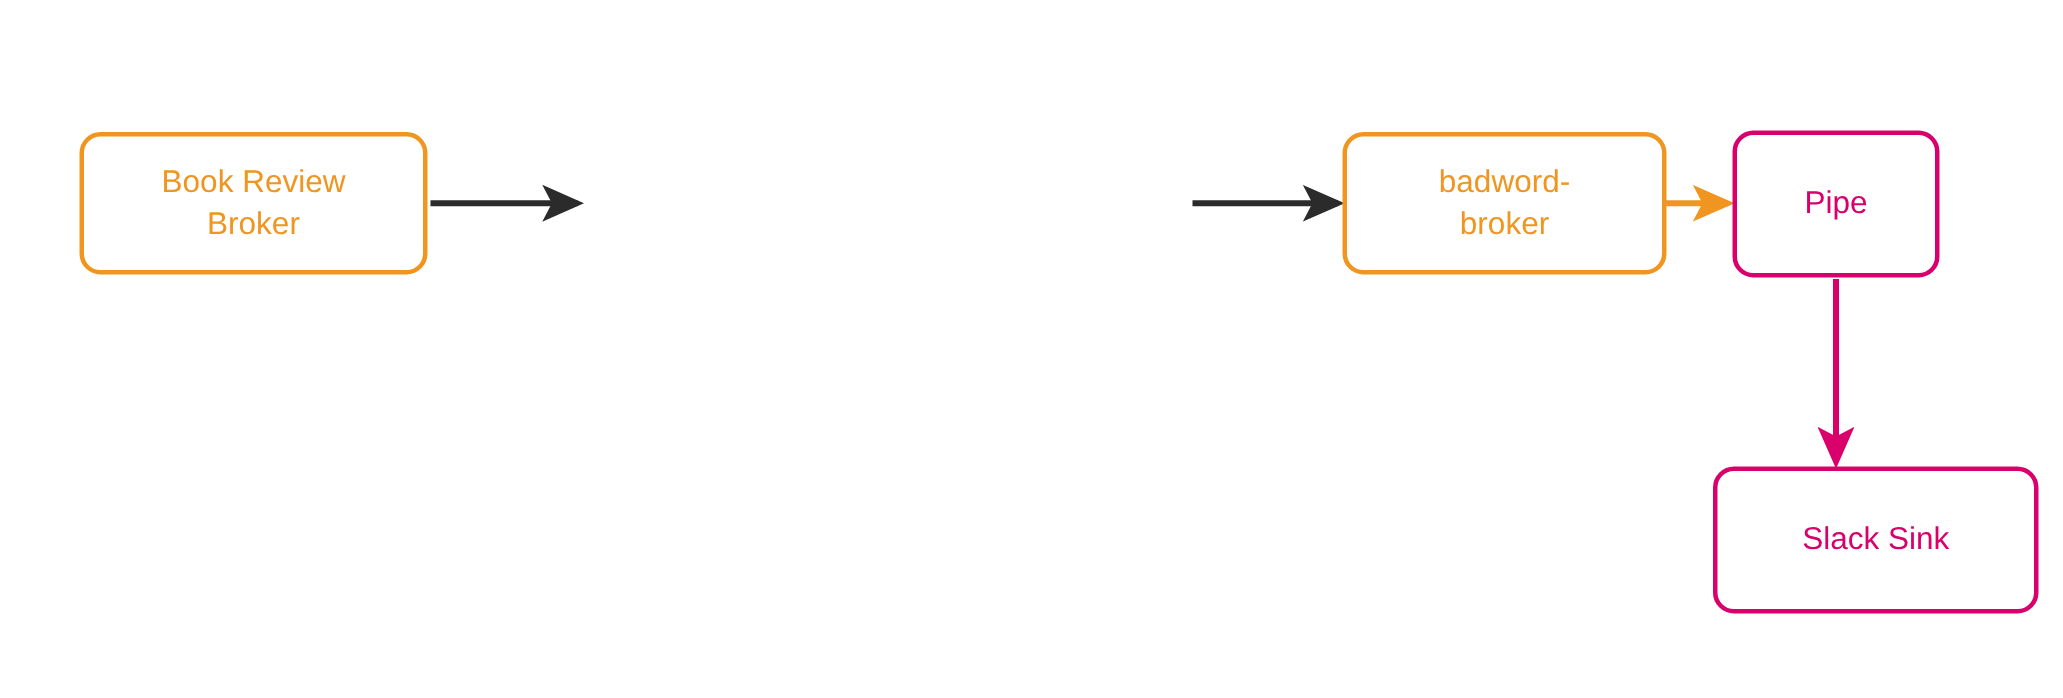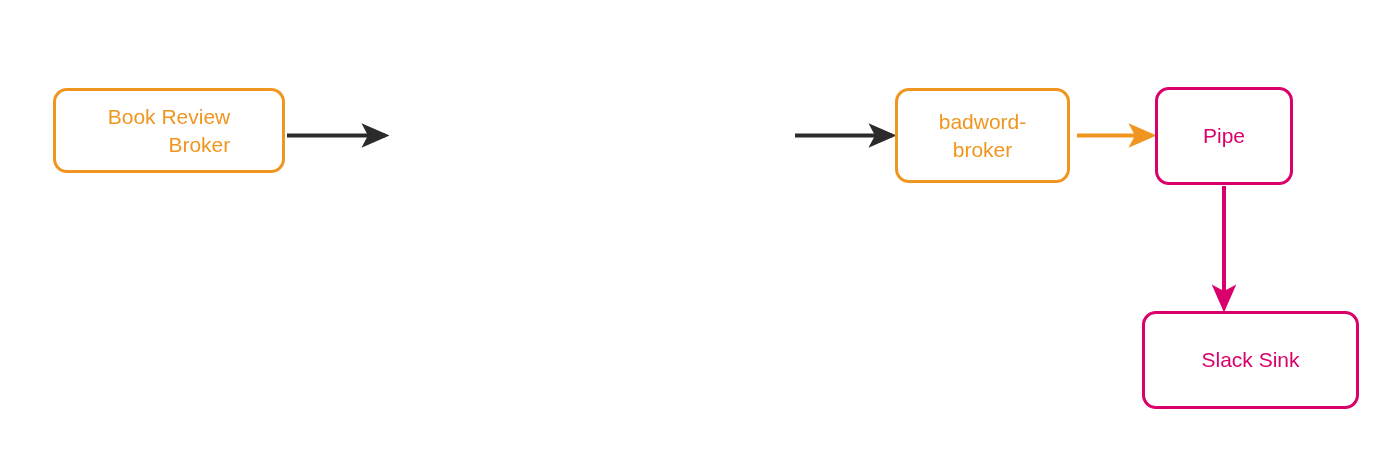--- a/index.html
+++ b/index.html
@@ -102,27 +102,27 @@
 
     <line x1="287" y1="135.5" x2="385" y2="135.5" stroke="#2b2b2b" stroke-width="4" marker-end="url(#arrow-black)"></line>
 
     <line x1="795" y1="135.5" x2="892" y2="135.5" stroke="#2b2b2b" stroke-width="4" marker-end="url(#arrow-black)"></line>
 
     <line x1="1077" y1="135.5" x2="1152" y2="135.5" stroke="#f0951f" stroke-width="4" marker-end="url(#arrow-orange)"></line>
 
     <line x1="1224" y1="186" x2="1224" y2="308" stroke="#d9006c" stroke-width="4" marker-end="url(#arrow-crimson)"></line>
   </svg>
 
-  <div class="node node--source" style="left:53px; top:88px; width:232px; height:85px;text-align:right;">
+  <div class="node node--source" style="left:53px; top:88px; width:232px; height:95px;">
     <span class="node-label">Book Review
 Broker</span>
   </div>
 
 
-  <div class="node node--source" style="left:895px; top:88px; width:175px; height:95px;">
+  <div class="node node--source" style="left:895px; top:88px; width:216px; height:95px;">
     <span class="node-label">badword-
 broker</span>
   </div>
 
   <div class="node node--pipe" style="left:1155px; top:87px; width:138px; height:98px;">
     <span class="node-label">Pipe</span>
   </div>
 
   <div class="node node--pipe" style="left:1116px; top:311px; width:217px; height:98px;margin-left:26px;">
     <span class="node-label">Slack Sink</span>

